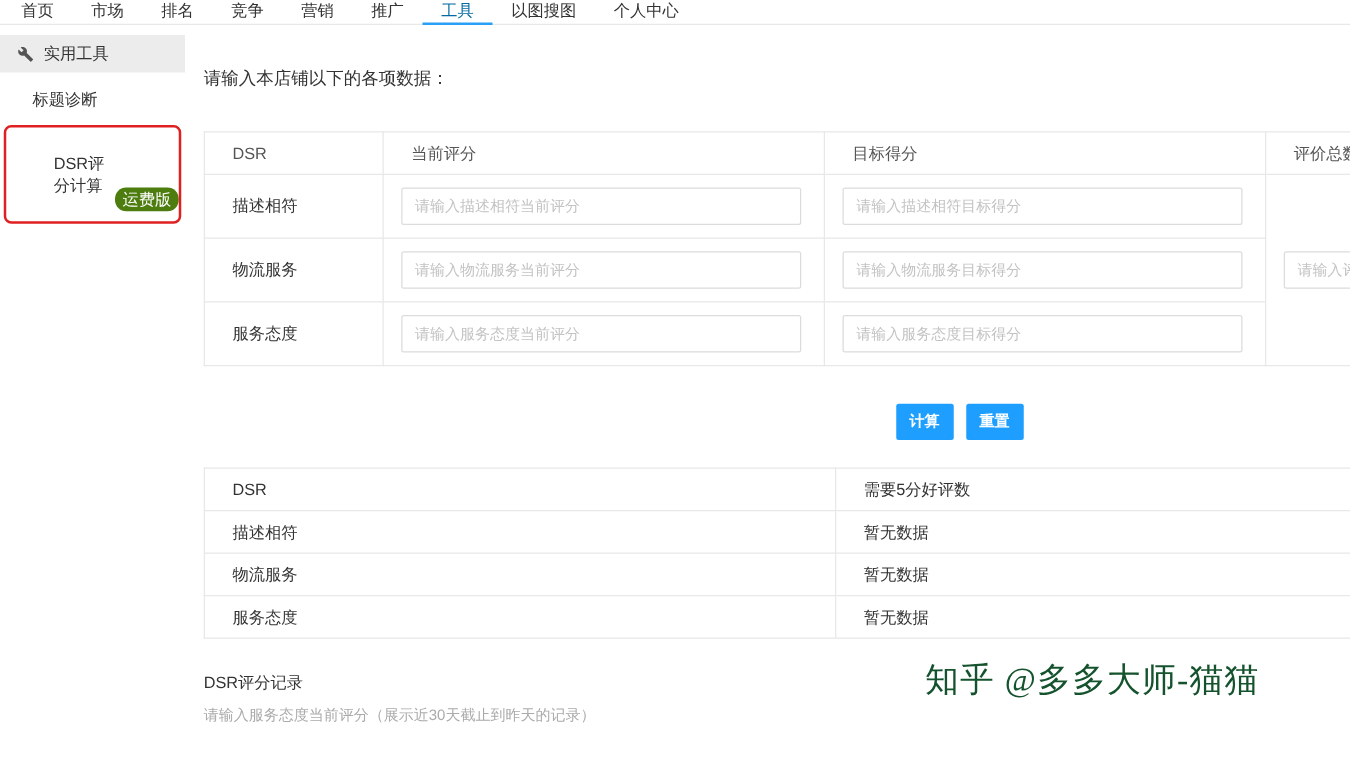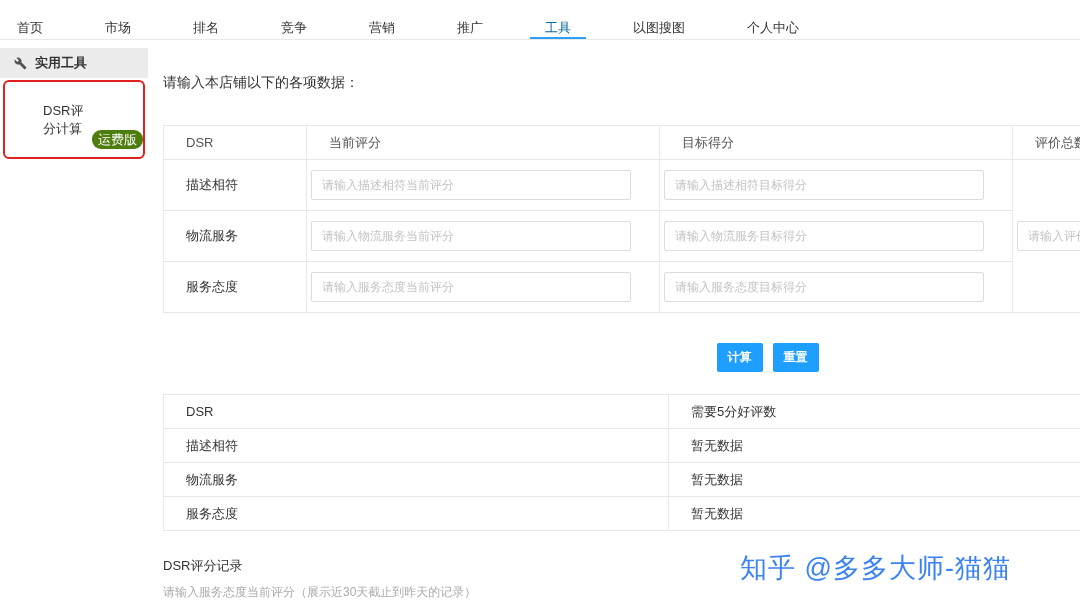--- a/index.html
+++ b/index.html
@@ -1,58 +1,58 @@
 <!DOCTYPE html>
 <html><head>
 <meta charset="utf-8">
 <style>
   * { margin:0; padding:0; box-sizing:border-box; }
   html,body { width:1080px; height:615px; overflow:hidden; background:#fff;
     font-family:"Liberation Sans","DejaVu Sans",sans-serif; position:relative; }
 
   
-  .topnav { height:40px; display:flex; align-items:flex-end; border-bottom:1px solid #e8e8e8; padding-left:2px; background:#fff;gap:32px; }
+  .topnav { height:20px; display:flex; align-items:center; border-bottom:1px solid #e8e8e8; padding-left:2px; background:#fff; }
   .nav-item { display:flex; align-items:center; padding:0 15px; font-size:13px; color:#333; cursor:pointer; border-bottom:2px solid transparent; white-space:nowrap; }
   .nav-item.active { color:#0369a1; border-bottom-color:#2a9ff6; }
 
   .layout { display:flex; height:586px; }
 
   
   .sidebar { width:148px; flex:none; }
-  .sidebar-header { margin-top:8px; height:30px; background:#ececec; display:flex; align-items:center; gap:8px; padding-left:14px; font-size:13px; color:#333;font-weight:bold; }
+  .sidebar-header { margin-top:8px; height:30px; background:#ececec; display:flex; align-items:center; gap:8px; padding-left:14px; font-size:13px; color:#333; }
   .wrench { width:13px; height:13px; fill:#555; flex:none; }
   .sidebar-item { font-size:13px; color:#333; padding:13px 0 9px 26px; cursor:pointer; }
   .sidebar-item.dsr { border:2px solid #e02020; border-radius:6px; margin:2px 3px 0 3px; padding:8px 0 8px 38px; display:flex; align-items:center; }
   .badge { margin-left:6px; background:#4d7c0f; color:#fff; font-size:13px; line-height:1; padding:3px 6px; border-radius:9px; white-space:nowrap;margin-top:40px; }
 
   
   .main { flex:1; overflow:hidden; padding-left:15px; }
   .intro { margin-top:34px; font-size:14px; color:#333;font-family:Liberation Serif, serif; }
 
   table { border-collapse:collapse; table-layout:fixed; width:1209px; }
   .input-table { margin-top:33px; }
   .input-table th, .input-table td { border:1px solid #e8e8e8; text-align:left; font-weight:normal; }
   .input-table th { height:34px; font-size:13px; color:#555; padding-left:22px; }
   .input-table td.label-cell { height:51px; font-size:13px; color:#333; padding-left:22px; }
-  .input-table td.input-cell { padding-left:4px;margin-left:28px; }
+  .input-table td.input-cell { padding-left:14px;margin-left:28px; }
   input.score { width:320px; height:30px; border:1px solid #dcdcdc; border-radius:2px; padding:0 10px; font-size:12px; color:#333; outline:none; background:#fff; }
   input.score::placeholder { color:#c3c3c3; }
 
   .btn-row { width:1209px; margin-top:30px; display:flex; justify-content:center; gap:10px; }
   .btn { border:none; color:#fff; font-size:12px; padding:6px 11px; border-radius:2px; cursor:pointer; background:#1E9FFF;font-weight:bold; }
 
   .result-table { margin-top:22px; }
   .result-table th, .result-table td { border:1px solid #e8e8e8; text-align:left; font-weight:normal; height:34px; font-size:13px; color:#333; padding-left:22px; }
 
   .note { margin-top:9px; color:#e8342a; font-size:14px; }
 
   .record-title { margin-top:26px; font-size:13px; color:#333; }
   .record-sub { margin-top:9px; font-size:12px; color:#ababab; }
 
-  .watermark { position:absolute; left:740px; top:550px; font-size:27px; color:#3b82f6; letter-spacing:1px; pointer-events:none; }
+  .watermark { position:absolute; left:740px; top:526px; font-size:27px; color:#14532d; letter-spacing:1px; pointer-events:none;font-family:Liberation Serif, serif; }
 </style>
 </head>
 <body>
 
 <header class="topnav">
   <div class="nav-item">首页</div>
   <div class="nav-item">市场</div>
   <div class="nav-item">排名</div>
   <div class="nav-item">竞争</div>
   <div class="nav-item">营销</div>
@@ -64,20 +64,21 @@
 
 <div class="layout">
 
   <aside class="sidebar">
     <div class="sidebar-header">
       <svg class="wrench" viewBox="0 0 24 24" aria-hidden="true">
         <path d="M22.7 19l-9.1-9.1c.9-2.3.4-5-1.5-6.9-2-2-5-2.4-7.4-1.3L9 6 6 9 1.6 4.7C.4 7.1.9 10.1 2.9 12.1c1.9 1.9 4.6 2.4 6.9 1.5l9.1 9.1c.4.4 1 .4 1.4 0l2.3-2.3c.5-.4.5-1.1.1-1.4z"></path>
       </svg>
       <span>实用工具</span>
     </div>
+    <div class="sidebar-item">标题诊断</div>
     <div class="sidebar-item dsr">
       <span>DSR评分计算</span>
       <span class="badge">运费版</span>
     </div>
   </aside>
 
   <main class="main">
 
     <p class="intro">请输入本店铺以下的各项数据：</p>
 

